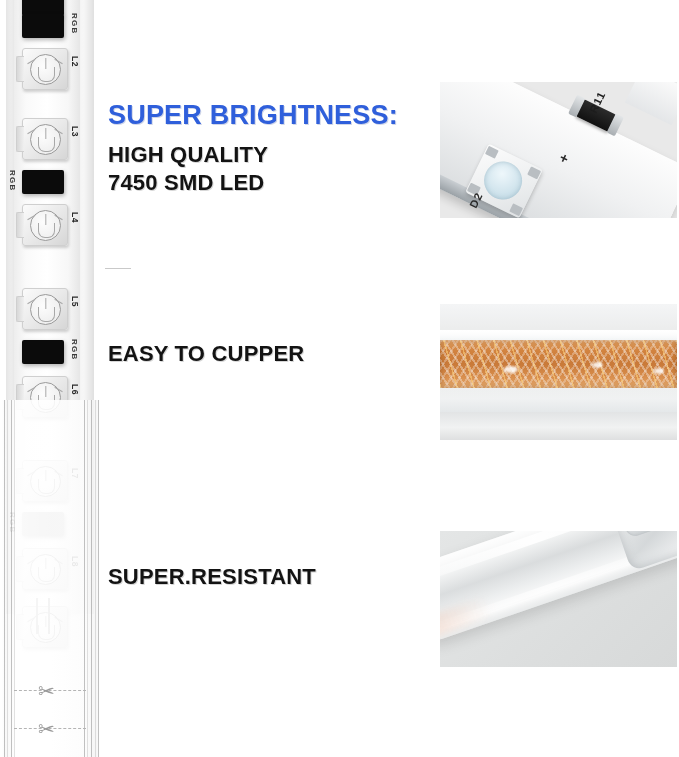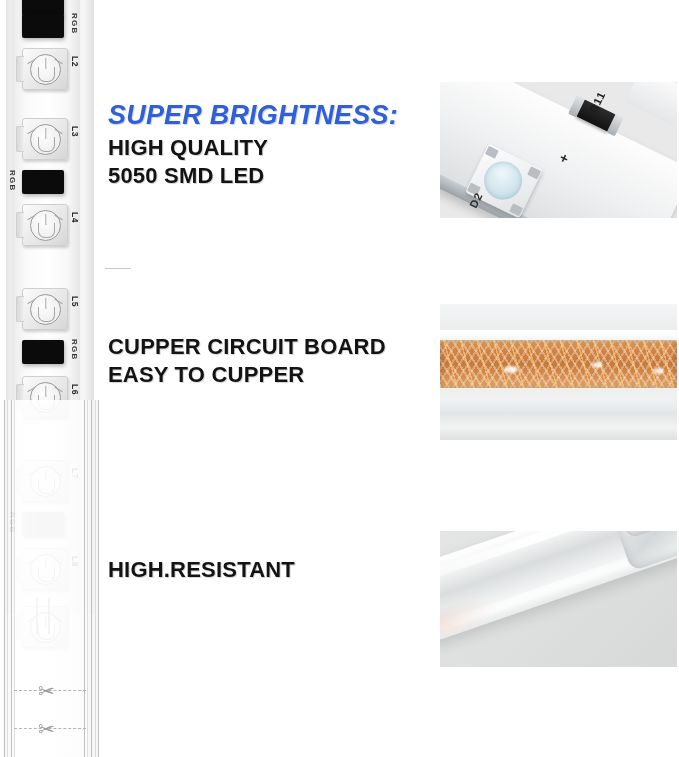--- a/index.html
+++ b/index.html
@@ -52,24 +52,24 @@
   .ridge.soft{background:rgba(150,150,150,.28);}
 
   
   .cut{position:absolute;left:14px;width:72px;height:26px;}
   .cut .dash{position:absolute;left:0;top:12px;width:72px;height:0;border-top:1.5px dashed #b4b4b4;}
   .cut .sciss{position:absolute;left:24px;top:1px;font-size:20px;color:#9a9a9a;line-height:24px;}
 
   
   .feature{position:absolute;left:108px;}
   .f-head{color:#2f5fdb;font-weight:700;font-size:27px;letter-spacing:.2px;
-          white-space:nowrap;text-shadow:1px 1px 0 rgba(150,165,205,.45);font-style:italic;}
+          white-space:nowrap;text-shadow:1px 1px 0 rgba(150,165,205,.45);}
   .f-line{color:#131313;font-weight:700;font-size:22px;letter-spacing:.2px;
           white-space:nowrap;text-shadow:1px 1px 0 rgba(165,165,165,.45);}
-  .f-body{margin-top:4px;}
+  .f-body{margin-top:11px;}
   .f-body .f-line+.f-line{margin-top:2px;}
 
   .divider{position:absolute;left:105px;top:268px;width:26px;height:0;border-top:1.5px solid #c9c9c9;}
 
   
   .panel{position:absolute;left:440px;width:237px;height:136px;overflow:hidden;
          background:#e7e7e7;}
 
   
   .p1-bg{position:absolute;inset:0;background:#e9e9e9;}
@@ -245,34 +245,33 @@
       <div class="sciss">✂</div>
     </div>
   </div>
 
   <div class="divider"></div>
 
   <div class="feature" style="top:100px;">
     <div class="f-head">SUPER BRIGHTNESS:</div>
     <div class="f-body">
       <div class="f-line">HIGH QUALITY</div>
-      <div class="f-line">5050 SMD LED</div>
+      <div class="f-line">7450 SMD LED</div>
     </div>
   </div>
 
   <div class="feature" style="top:330px;">
     <div class="f-body">
-      <div class="f-line">CUPPER CIRCUIT BOARD</div>
       <div class="f-line">EASY TO CUPPER</div>
     </div>
   </div>
 
   <div class="feature" style="top:553px;">
     <div class="f-body">
-      <div class="f-line">HIGH.RESISTANT</div>
+      <div class="f-line">SUPER.RESISTANT</div>
     </div>
   </div>
 
   <div class="panel" style="top:82px;">
     <div class="p1-bg"></div>
     <div class="p1-board"></div>
     <div class="p1-corner"></div>
     <div class="p1-led">
       <div class="pad a"></div>
       <div class="pad b"></div>

